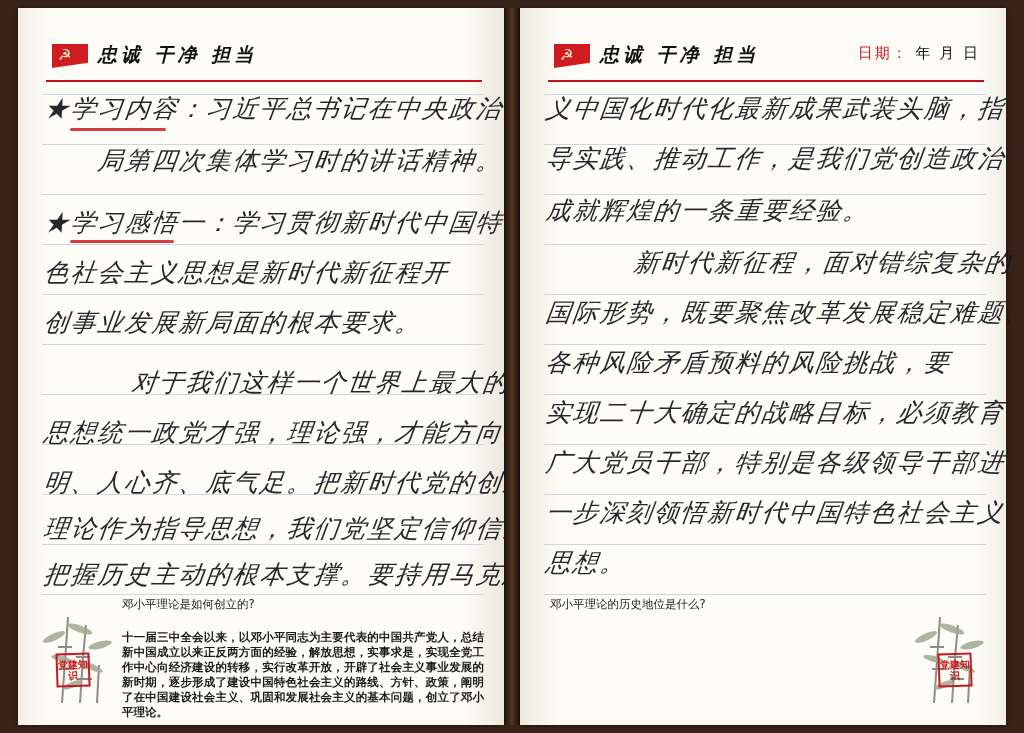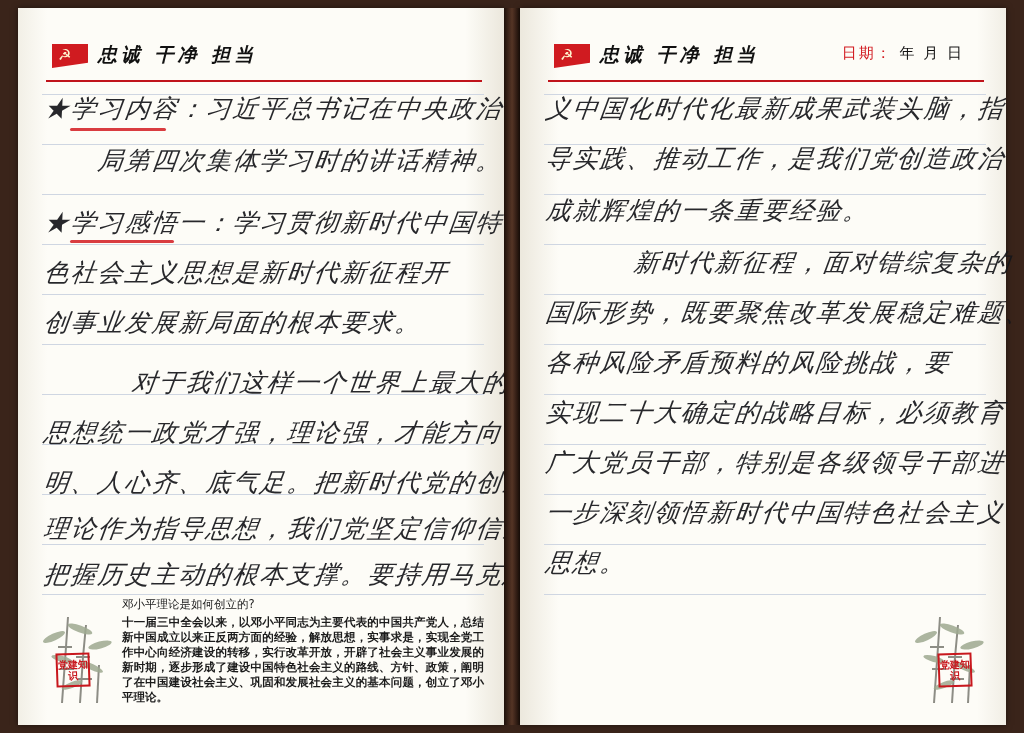--- a/index.html
+++ b/index.html
@@ -47,21 +47,21 @@
     letter-spacing:4px;
   }
   .date-hand{
     position:absolute;right:4px;top:-6px;
     font-family:"DejaVu Serif",serif;
     font-size:27px;color:#d21a20;font-style:italic;
     letter-spacing:1px;white-space:nowrap;
   }
   .date-hand .cn{font-size:15px;color:#111;letter-spacing:2px;}
   .date-plain{
-    position:absolute;right:20px;top:2px;
+    position:absolute;right:4px;top:2px;
     font-size:15px;color:#111;letter-spacing:2px;white-space:nowrap;
   }
   .date-plain .red{color:#d21a20;}
 
   
   .rules{position:absolute;left:24px;right:20px;top:86px;height:504px;}
   .rules .ln{position:absolute;left:0;right:0;height:1px;background:#cfd6e2;}
 
   
   .hand{
@@ -83,21 +83,21 @@
   .hand .hl.ind2{padding-left:54px;}
   .mark{
     position:absolute;height:3px;background:#d21a20;opacity:.85;border-radius:2px;
   }
 
   
   .foot{
     position:absolute;left:24px;right:20px;bottom:16px;height:112px;
   }
   .foot-q{
-    font-size:11.5px;color:#1b1b1b;margin:0 0 3px 80px;font-weight:500;
+    font-size:11.5px;color:#1b1b1b;margin:0 0 18px 80px;font-weight:500;
   }
   .foot-b{
     font-size:11.5px;color:#1b1b1b;line-height:15px;text-align:justify;
     margin-left:80px;text-indent:0;font-weight:bold;
   }
   .foot.right .foot-q{margin-left:6px;margin-right:88px;}
   .foot.right .foot-b{margin-left:6px;margin-right:88px;}
 
   .bamboo{
     position:absolute;width:74px;height:96px;bottom:6px;
@@ -236,16 +236,17 @@
         <g fill="#8d9b7e" opacity=".85">
           <ellipse cx="14" cy="30" rx="12" ry="3.5" transform="rotate(-25 14 30)"></ellipse>
           <ellipse cx="40" cy="22" rx="13" ry="3.5" transform="rotate(20 40 22)"></ellipse>
           <ellipse cx="60" cy="38" rx="12" ry="3.5" transform="rotate(-15 60 38)"></ellipse>
           <ellipse cx="22" cy="52" rx="11" ry="3" transform="rotate(15 22 52)"></ellipse>
           <ellipse cx="52" cy="60" rx="12" ry="3" transform="rotate(25 52 60)"></ellipse>
           <ellipse cx="32" cy="78" rx="11" ry="3" transform="rotate(-20 32 78)"></ellipse>
         </g>
       </svg>
       <div class="seal r">党建知识</div>
+      <div class="foot-q">邓小平理论的历史地位是什么?</div>
     </div>
   </div>
 
 </div>
 
 </body></html>

